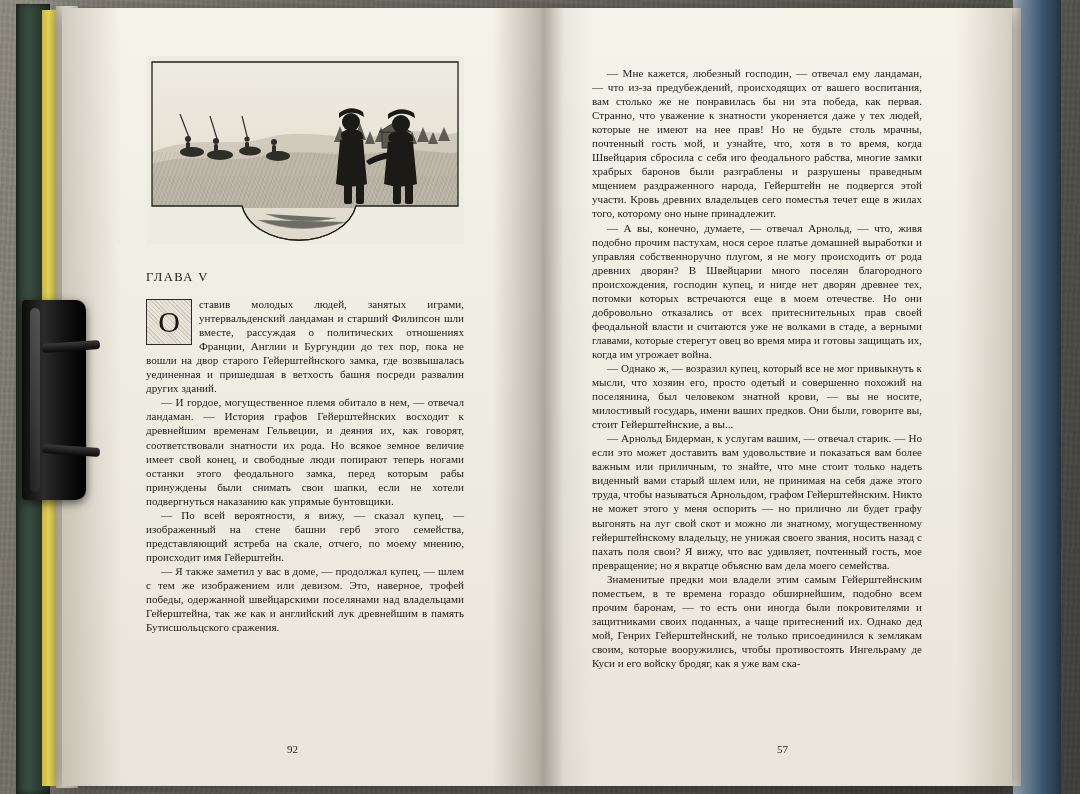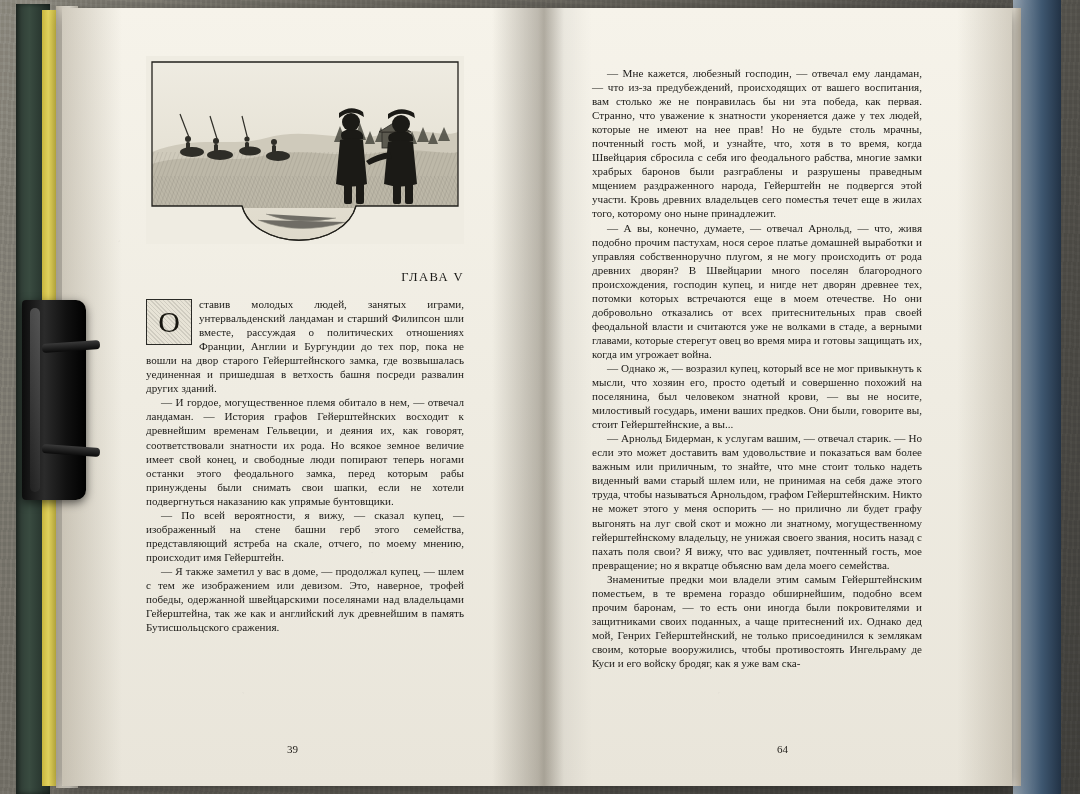--- a/index.html
+++ b/index.html
@@ -174,21 +174,21 @@
   
   .illus {
     position: relative;
     width: 318px;
     height: 188px;
     margin: 0 0 26px 0;
     background: #efece2;
   }
   .illus svg { display: block; }
   .chapter-title {
-    text-align: right;
+    text-align: left;
     font-size: 12.6px;
     letter-spacing: 1.4px;
     margin: 0 0 13px 0;
     font-weight: 400;
     text-indent: 0;
   }
   
   .dropcap-wrap { position: relative; }
   .dropcap {
     float: left;
@@ -353,36 +353,36 @@
               <span>О</span>
             </div>
             <p class="para noindent">ставив молодых людей, занятых играми, унтервальденский ландаман и старший Филипсон шли вместе, рассуждая о политических отношениях Франции, Англии и Бургундии до тех пор, пока не вошли на двор старого Гейерштейнского замка, где возвышалась уединенная и пришедшая в ветхость башня посреди развалин других зданий.</p>
           </div>
 
           <p class="para">— И гордое, могущественное племя обитало в нем, — отвечал ландаман. — История графов Гейерштейнских восходит к древнейшим временам Гельвеции, и деяния их, как говорят, соответствовали знатности их рода. Но всякое земное величие имеет свой конец, и свободные люди попирают теперь ногами останки этого феодального замка, перед которым рабы принуждены были снимать свои шапки, если не хотели подвергнуться наказанию как упрямые бунтовщики.</p>
           <p class="para">— По всей вероятности, я вижу, — сказал купец, — изображенный на стене башни герб этого семейства, представляющий ястреба на скале, отчего, по моему мнению, происходит имя Гейерштейн.</p>
           <p class="para">— Я также заметил у вас в доме, — продолжал купец, — шлем с тем же изображением или девизом. Это, наверное, трофей победы, одержанной швейцарскими поселянами над владельцами Гейерштейна, так же как и английский лук древнейшим в память Бутисшольцского сражения.</p>
         </div>
 
-        <div class="folio folio-left">39</div>
+        <div class="folio folio-left">92</div>
         <div class="page-curl-l"></div>
       </div>
 
       <div class="page-right">
         <div class="speckle"></div>
 
         <div class="col col-right" style="left:53px; top:58px; width:330px;">
           <p class="para">— Мне кажется, любезный господин, — отвечал ему ландаман, — что из-за предубеждений, происходящих от вашего воспитания, вам столько же не понравилась бы ни эта победа, как первая. Странно, что уважение к знатности укореняется даже у тех людей, которые не имеют на нее прав! Но не будьте столь мрачны, почтенный гость мой, и узнайте, что, хотя в то время, когда Швейцария сбросила с себя иго феодального рабства, многие замки храбрых баронов были разграблены и разрушены праведным мщением раздраженного народа, Гейерштейн не подвергся этой участи. Кровь древних владельцев сего поместья течет еще в жилах того, которому оно ныне принадлежит.</p>
           <p class="para">— А вы, конечно, думаете, — отвечал Арнольд, — что, живя подобно прочим пастухам, нося серое платье домашней выработки и управляя собственноручно плугом, я не могу происходить от рода древних дворян? В Швейцарии много поселян благородного происхождения, господин купец, и нигде нет дворян древнее тех, потомки которых встречаются еще в моем отечестве. Но они добровольно отказались от всех притеснительных прав своей феодальной власти и считаются уже не волками в стаде, а верными главами, которые стерегут овец во время мира и готовы защищать их, когда им угрожает война.</p>
           <p class="para">— Однако ж, — возразил купец, который все не мог привыкнуть к мысли, что хозяин его, просто одетый и совершенно похожий на поселянина, был человеком знатной крови, — вы не носите, милостивый государь, имени ваших предков. Они были, говорите вы, стоит Гейерштейнские, а вы...</p>
           <p class="para">— Арнольд Бидерман, к услугам вашим, — отвечал старик. — Но если это может доставить вам удовольствие и показаться вам более важным или приличным, то знайте, что мне стоит только надеть виденный вами старый шлем или, не принимая на себя даже этого труда, чтобы называться Арнольдом, графом Гейерштейнским. Никто не может этого у меня оспорить — но прилично ли будет графу выгонять на луг свой скот и можно ли знатному, могущественному гейерштейнскому владельцу, не унижая своего звания, носить назад с пахать поля свои? Я вижу, что вас удивляет, почтенный гость, мое превращение; но я вкратце объясню вам дела моего семейства.</p>
           <p class="para">Знаменитые предки мои владели этим самым Гейерштейнским поместьем, в те времена гораздо обширнейшим, подобно всем прочим баронам, — то есть они иногда были покровителями и защитниками своих поданных, а чаще притеснений их. Однако дед мой, Генрих Гейерштейнский, не только присоединился к землякам своим, которые вооружились, чтобы противостоять Ингельраму де Куси и его войску бродяг, как я уже вам ска-</p>
         </div>
 
-        <div class="folio" style="left:238px; top:735px;">64</div>
+        <div class="folio" style="left:238px; top:735px;">57</div>
         <div class="page-curl-r"></div>
       </div>
 
       <div class="gutter"></div>
     </div>
 
     <div class="clip">
       <div class="clip-body"></div>
       <div class="clip-shine"></div>
       <div class="clip-arm-top"></div>

